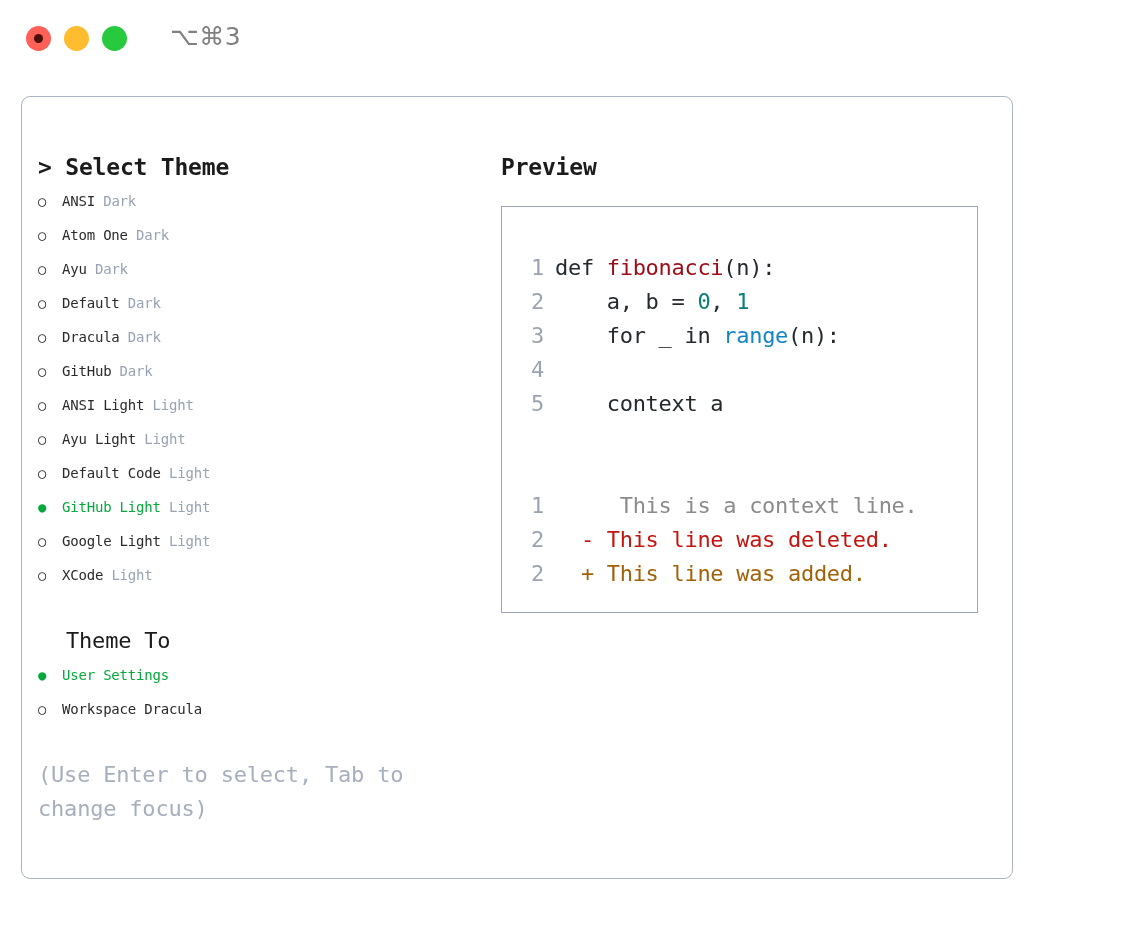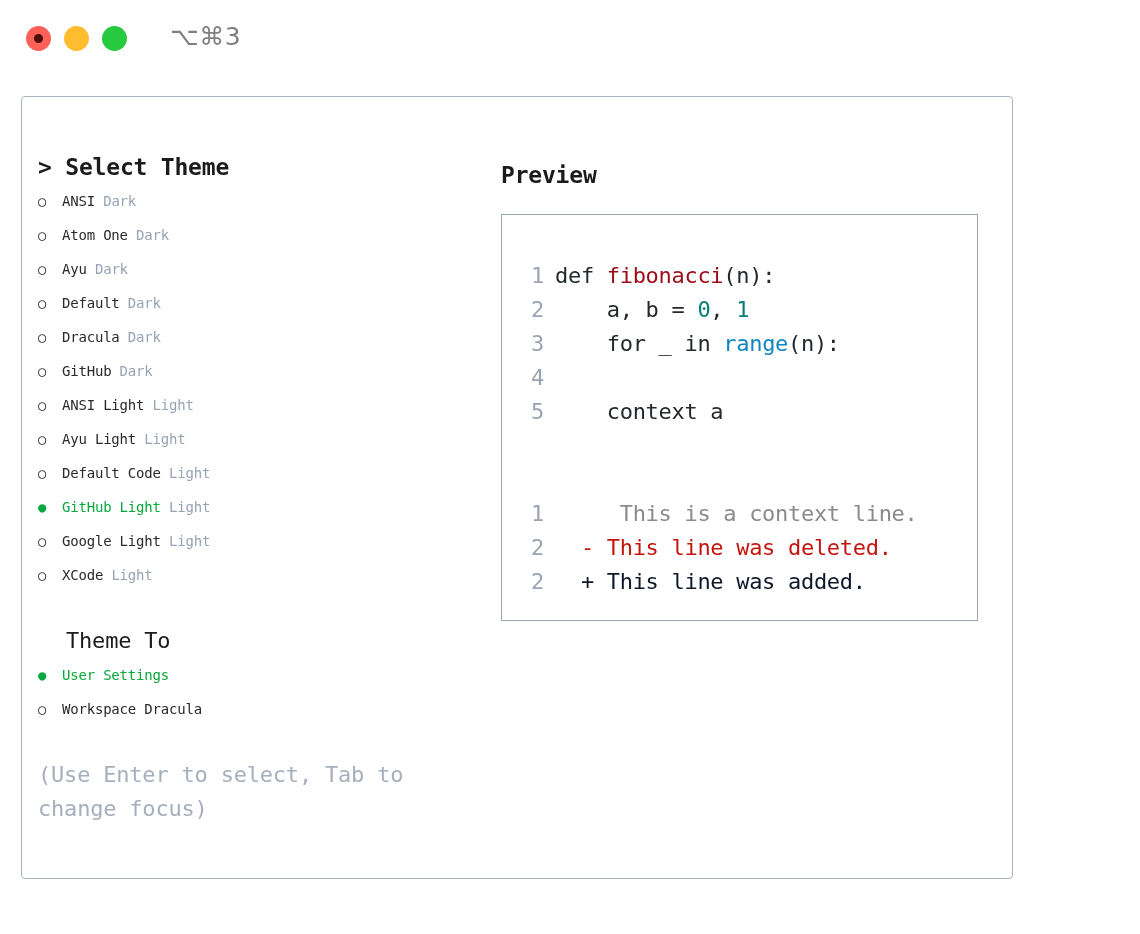--- a/index.html
+++ b/index.html
@@ -72,21 +72,21 @@
   }
 
   
   .panel {
     position: absolute;
     left: 21px;
     top: 96px;
     width: 992px;
     height: 783px;
     border: 1.5px solid #aab4c2;
-    border-radius: 4px;
+    border-radius: 9px;
     box-sizing: border-box;
     background: #ffffff;
   }
 
   
   .left-col {
     position: absolute;
     left: 16px;
     top: 53px;
     width: 440px;
@@ -133,21 +133,21 @@
     line-height: 34px;
     color: #a6afbd;
     width: 412px;
     letter-spacing: -0.2px;
   }
 
   
   .right-col {
     position: absolute;
     left: 479px;
-    top: 61px;
+    top: 53px;
     width: 500px;
   }
   .preview-head {
     font-size: 23px;
     font-weight: bold;
     color: #1b1b1b;
     line-height: 34px;
     letter-spacing: -0.2px;
   }
   .code-box {
@@ -177,21 +177,21 @@
     color: #24292e;
   }
   .blank-line { height: 34px; }
 
   .tok-fn   { color: #9d0b16; }
   .tok-num  { color: #0a7d77; }
   .tok-call { color: #1184c4; }
 
   .diff-ctx { color: #8b8b8b; }
   .diff-del { color: #c5140d; }
-  .diff-add { color: #0f172a; }
+  .diff-add { color: #a16207; }
 </style>
 </head>
 <body>
 
 <div class="window">
 
   <div class="titlebar">
     <div class="lights">
       <span class="light light-red"></span>
       <span class="light light-yellow"></span>

